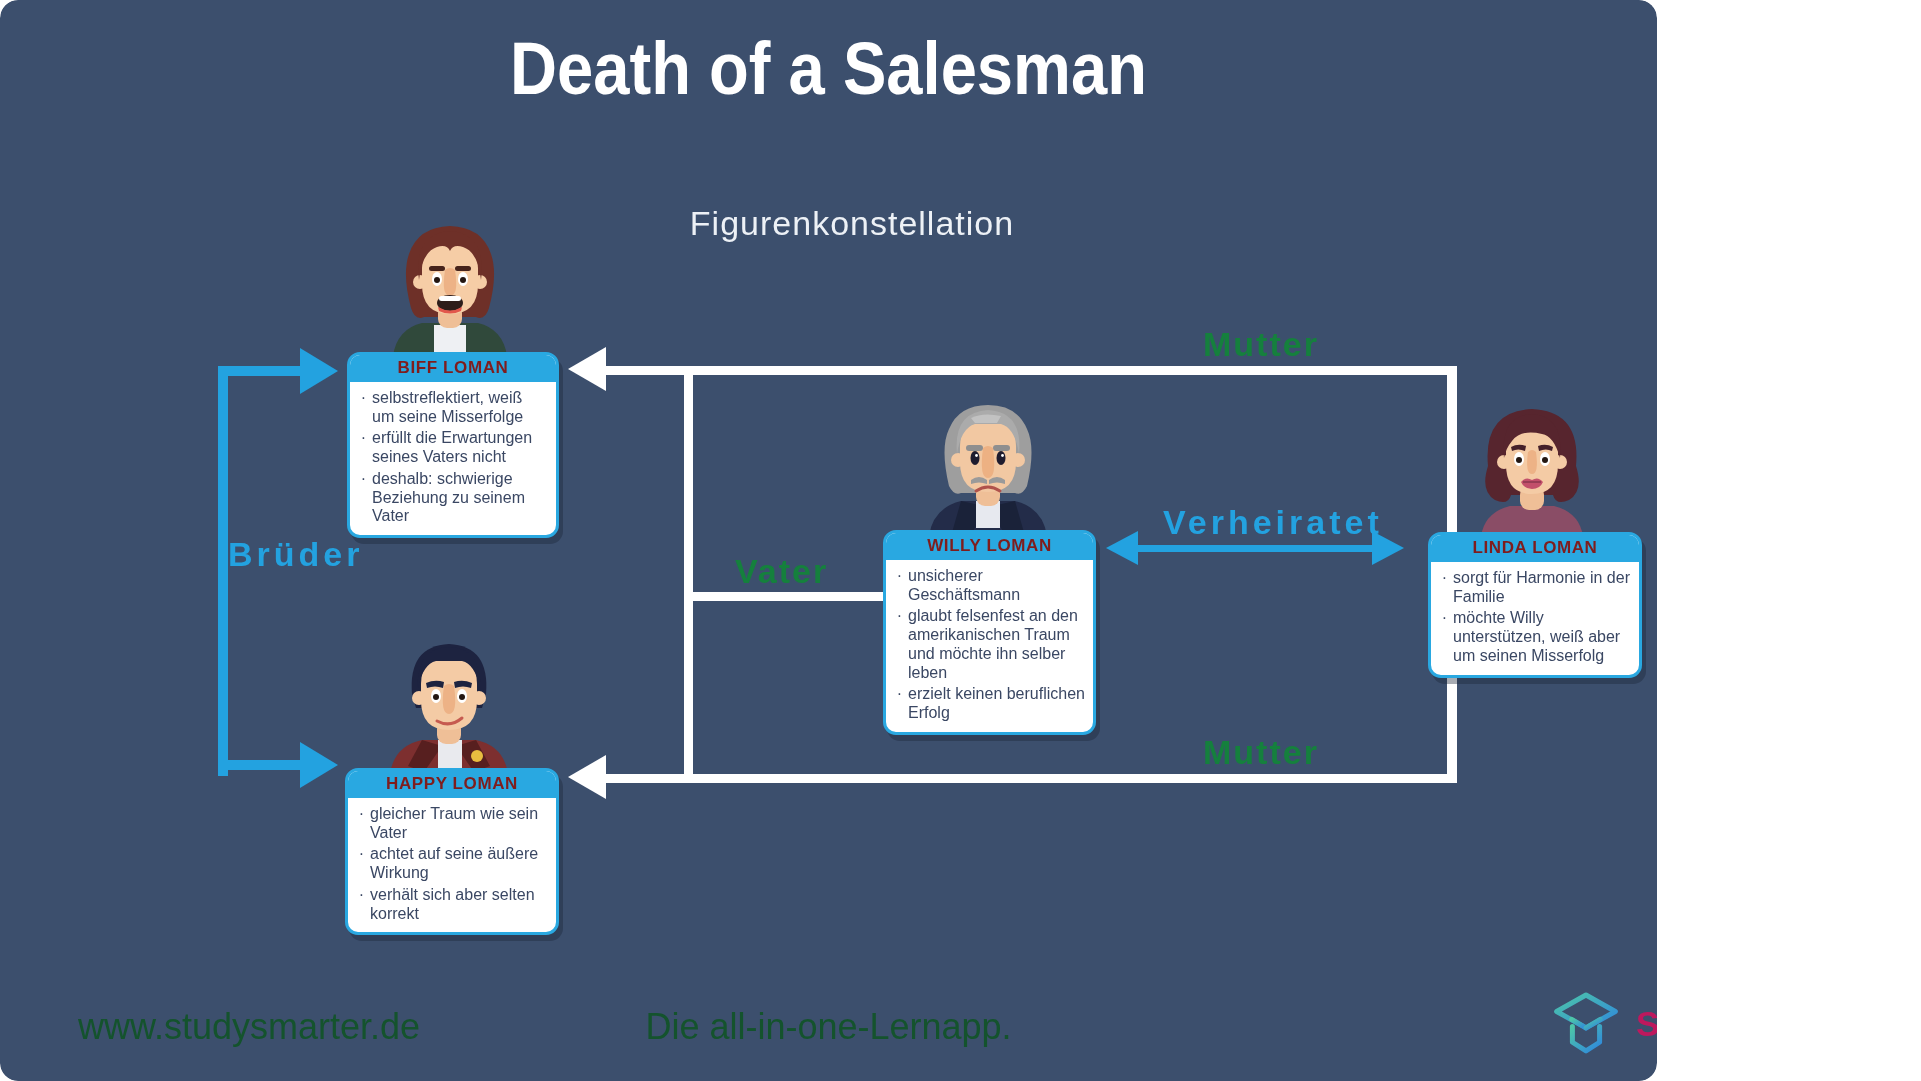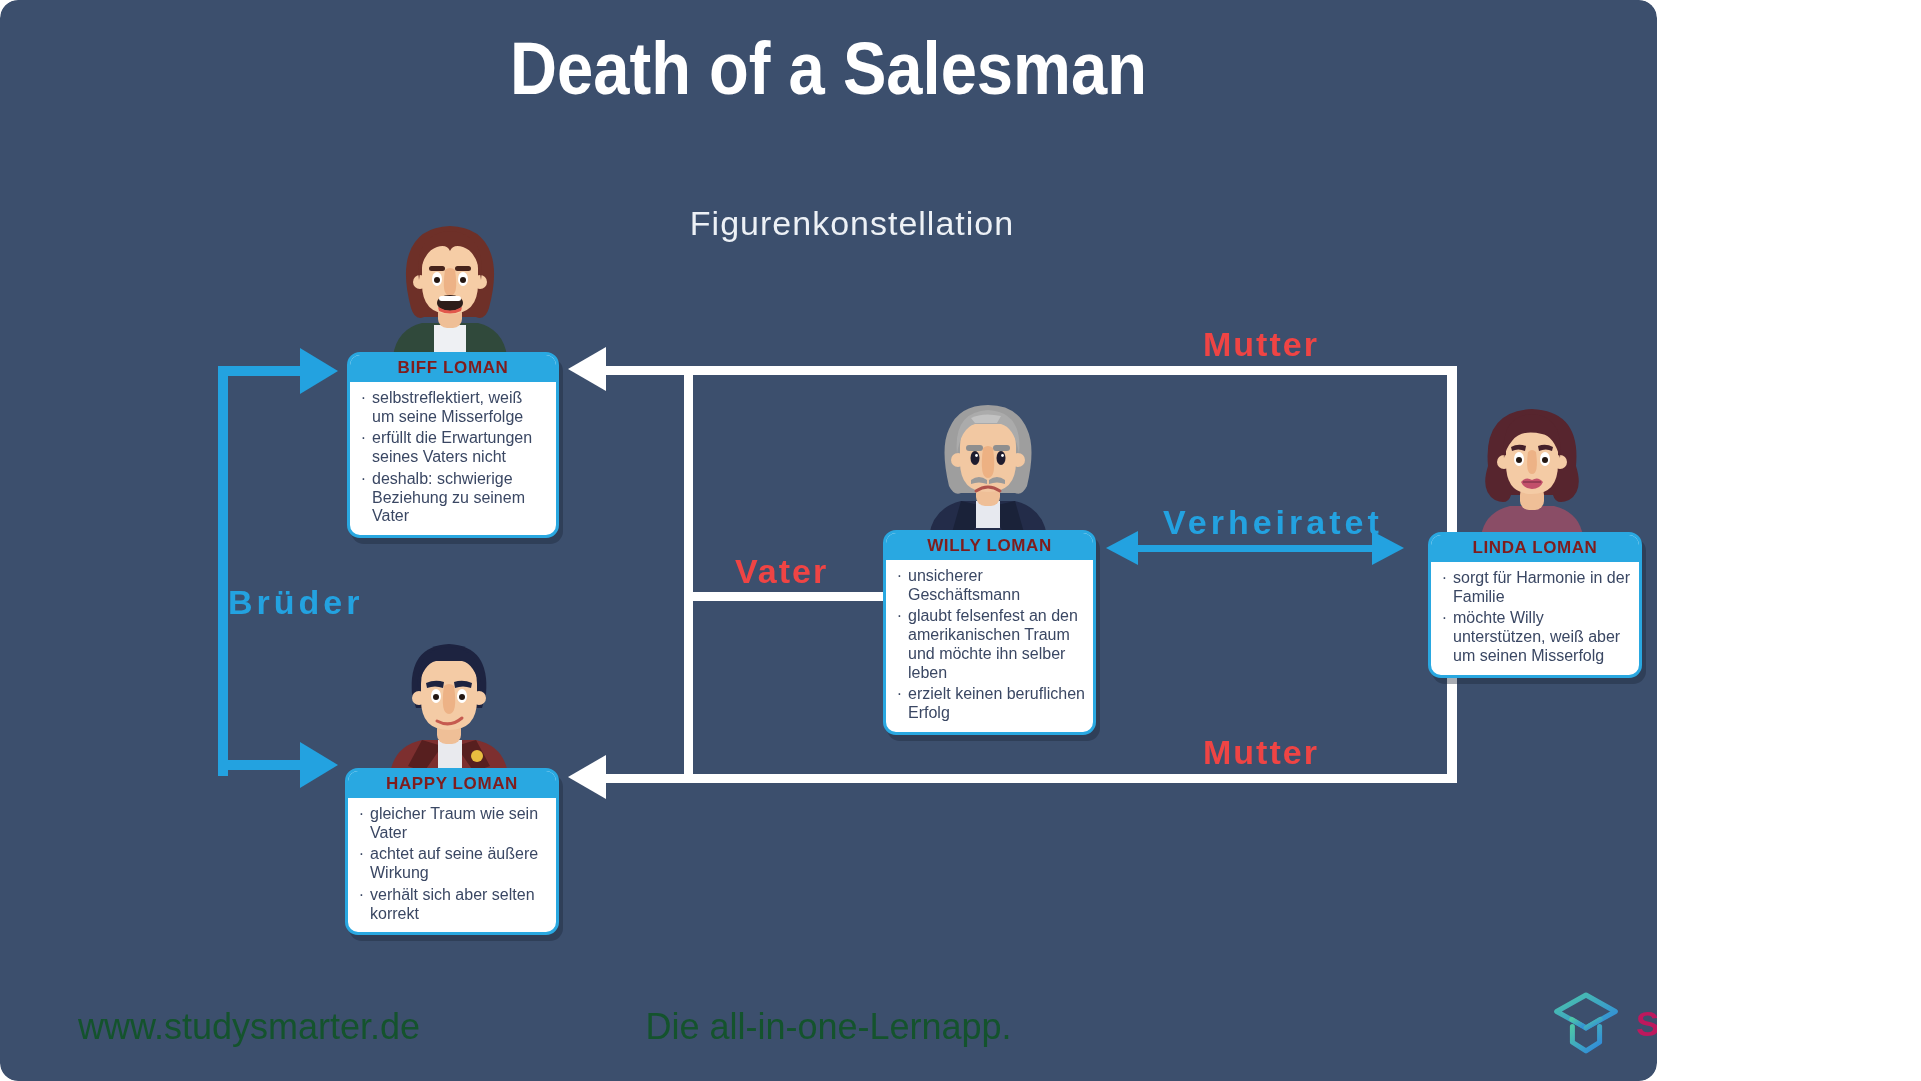--- a/index.html
+++ b/index.html
@@ -14,21 +14,21 @@
 
   
   .ln{position:absolute;background:#ffffff;z-index:2;}
   .lnb{position:absolute;background:#23A2E0;z-index:2;}
   .arr{position:absolute;width:0;height:0;z-index:2;}
   .arr.w-left{border-top:22px solid transparent;border-bottom:22px solid transparent;border-right:38px solid #ffffff;}
   .arr.b-right{border-top:23px solid transparent;border-bottom:23px solid transparent;border-left:38px solid #23A2E0;}
   .arr.b-left-sm{border-top:17px solid transparent;border-bottom:17px solid transparent;border-right:32px solid #23A2E0;}
   .arr.b-right-sm{border-top:17px solid transparent;border-bottom:17px solid transparent;border-left:32px solid #23A2E0;}
 
-  .rel-label{position:absolute;z-index:3;font-size:34px;font-weight:bold;color:#ef4444;letter-spacing:2px;}
+  .rel-label{position:absolute;z-index:3;font-size:34px;font-weight:bold;color:#15803d;letter-spacing:2px;}
   .rel-label.blue{color:#23A2E0;letter-spacing:4px;}
 
   
   .card{position:absolute;z-index:5;background:#ffffff;border:3px solid #29A8E1;border-radius:13px;
         box-shadow:4px 6px 0 rgba(27,37,56,0.38);overflow:hidden;}
   .card-header{background:#29A8E1;color:#7f1d1d;text-align:center;font-size:17px;font-weight:bold;
         letter-spacing:0.6px;padding:3px 0 4px 0;}
   .card-body{padding:7px 8px 6px 5px;}
   .trait{display:flex;margin-bottom:3px;color:#3A4763;font-size:16px;line-height:1.17;}
   .trait .dot{flex:none;width:17px;text-align:center;color:#3A4763;}
@@ -47,21 +47,21 @@
   <div class="canvas"></div>
 
   <div class="title">Death of a Salesman</div>
   <div class="subtitle">Figurenkonstellation</div>
 
   <div class="lnb" style="left:218px;top:366px;width:10px;height:410px;"></div>
   <div class="lnb" style="left:218px;top:366px;width:82px;height:10px;"></div>
   <div class="arr b-right" style="left:300px;top:348px;"></div>
   <div class="lnb" style="left:218px;top:760px;width:82px;height:10px;"></div>
   <div class="arr b-right" style="left:300px;top:742px;"></div>
-  <div class="rel-label blue" style="left:228px;top:535px;margin-top:48px;">Brüder</div>
+  <div class="rel-label blue" style="left:228px;top:535px;">Brüder</div>
 
   <div class="ln" style="left:600px;top:366px;width:857px;height:9px;"></div>
   <div class="arr w-left" style="left:568px;top:347px;"></div>
   <div class="ln" style="left:1447px;top:366px;width:10px;height:166px;"></div>
   <div class="rel-label" style="left:1203px;top:325px;">Mutter</div>
 
   <div class="ln" style="left:600px;top:774px;width:857px;height:9px;"></div>
   <div class="arr w-left" style="left:568px;top:755px;"></div>
   <div class="ln" style="left:1447px;top:657px;width:10px;height:126px;"></div>
   <div class="rel-label" style="left:1203px;top:733px;">Mutter</div>

